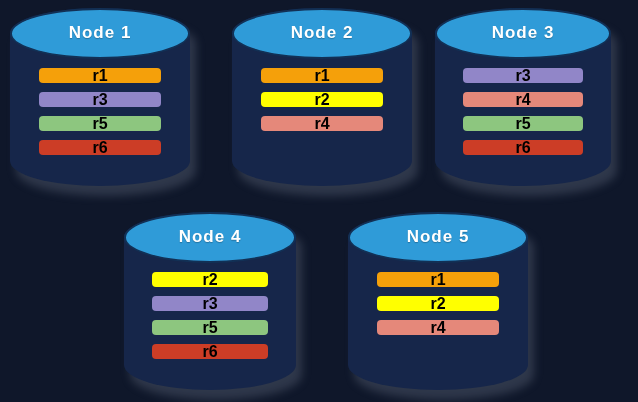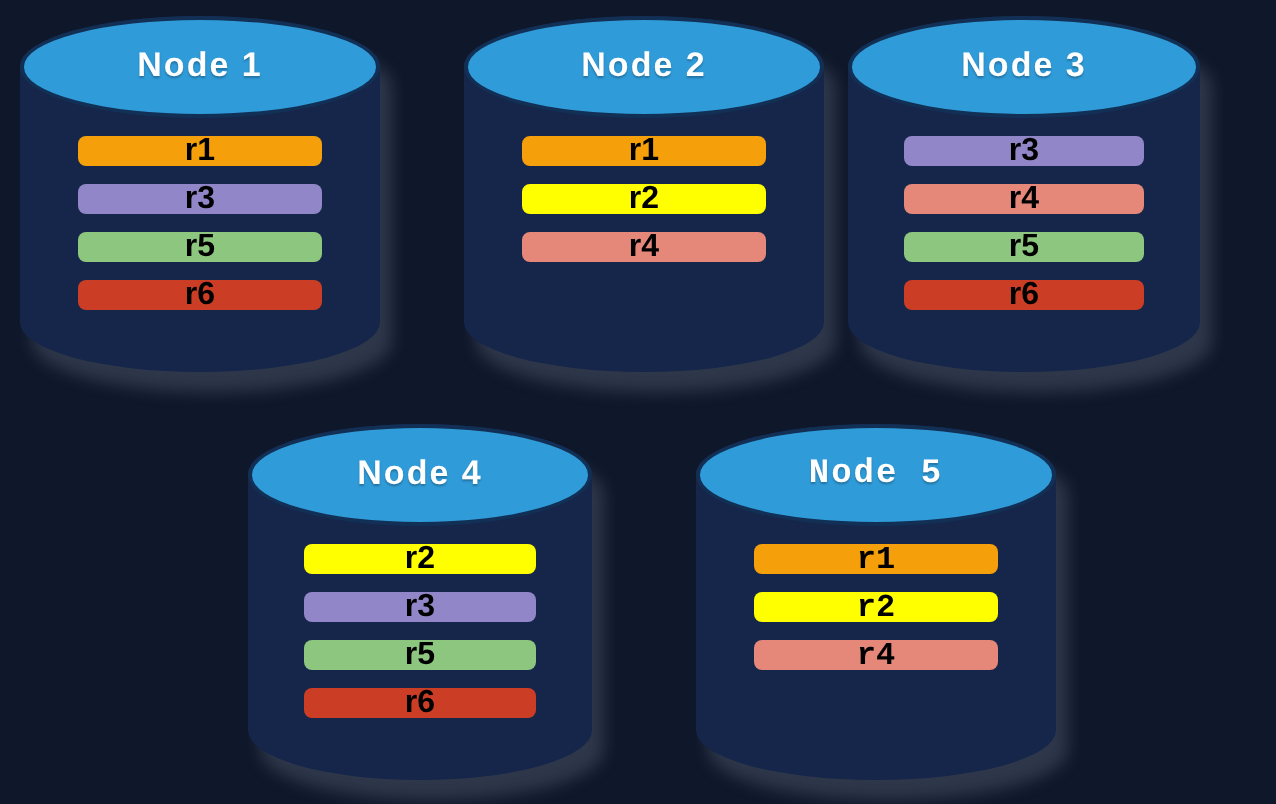--- a/index.html
+++ b/index.html
@@ -126,21 +126,21 @@
       <div class="cyl-shadow"></div>
       <div class="cyl-body" style="background: rgb(22, 38, 74);"></div>
       <div class="cyl-top" style="background: rgb(47, 155, 216); border-color: rgb(18, 48, 85);"></div>
       <div class="node-title">Node  2</div>
       <div class="bars" style="top: 60px;">
         <div class="bar" style="background: rgb(245, 160, 10);">r1</div>
         <div class="bar" style="background: rgb(255, 255, 0);">r2</div>
         <div class="bar" style="background: rgb(229, 136, 122);">r4</div>
       </div>
     </div>
-    <div class="node" style="left: 424px; top: 8px; width: 176px; height: 178px;">
+    <div class="node" style="left: 435px; top: 8px; width: 144px; height: 178px; padding-left: 32px;">
       <div class="cyl-shadow"></div>
       <div class="cyl-body" style="background: rgb(22, 38, 74);"></div>
       <div class="cyl-top" style="background: rgb(47, 155, 216); border-color: rgb(18, 48, 85);"></div>
       <div class="node-title">Node  3</div>
       <div class="bars" style="top: 60px;">
         <div class="bar" style="background: rgb(145, 134, 200);">r3</div>
         <div class="bar" style="background: rgb(229, 136, 122);">r4</div>
         <div class="bar" style="background: rgb(141, 198, 127);">r5</div>
         <div class="bar" style="background: rgb(204, 61, 38);">r6</div>
       </div>
@@ -150,21 +150,21 @@
       <div class="cyl-body" style="background: rgb(22, 38, 74);"></div>
       <div class="cyl-top" style="background: rgb(47, 155, 216); border-color: rgb(18, 48, 85);"></div>
       <div class="node-title">Node  4</div>
       <div class="bars" style="top: 60px;">
         <div class="bar" style="background: rgb(255, 255, 0);">r2</div>
         <div class="bar" style="background: rgb(145, 134, 200);">r3</div>
         <div class="bar" style="background: rgb(141, 198, 127);">r5</div>
         <div class="bar" style="background: rgb(204, 61, 38);">r6</div>
       </div>
     </div>
-    <div class="node" style="left: 348px; top: 212px; width: 180px; height: 178px; font-family: Liberation Mono, monospace;">
+    <div class="node" style="left: 348px; top: 212px; width: 180px; height: 178px;">
       <div class="cyl-shadow"></div>
       <div class="cyl-body" style="background: rgb(22, 38, 74);"></div>
       <div class="cyl-top" style="background: rgb(47, 155, 216); border-color: rgb(18, 48, 85);"></div>
       <div class="node-title">Node  5</div>
       <div class="bars" style="top: 60px;">
         <div class="bar" style="background: rgb(245, 160, 10);">r1</div>
         <div class="bar" style="background: rgb(255, 255, 0);">r2</div>
         <div class="bar" style="background: rgb(229, 136, 122);">r4</div>
       </div>
     </div>

